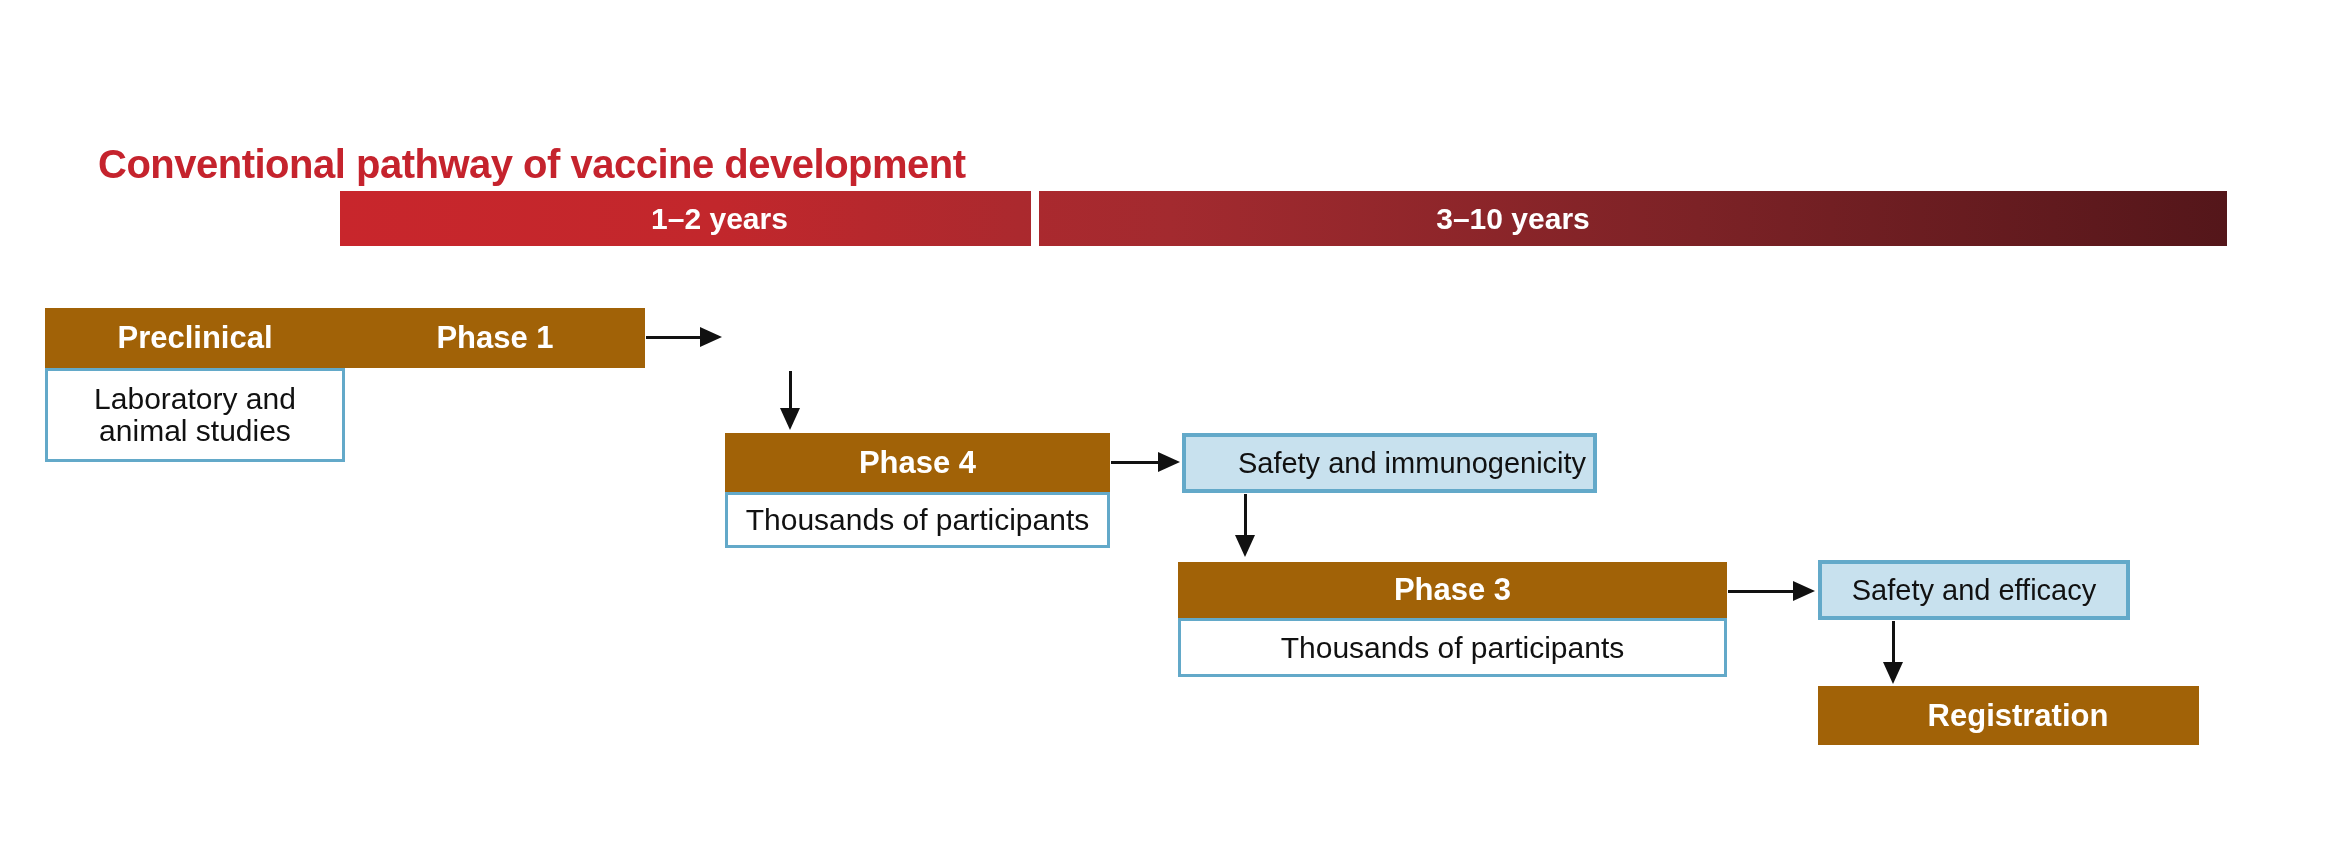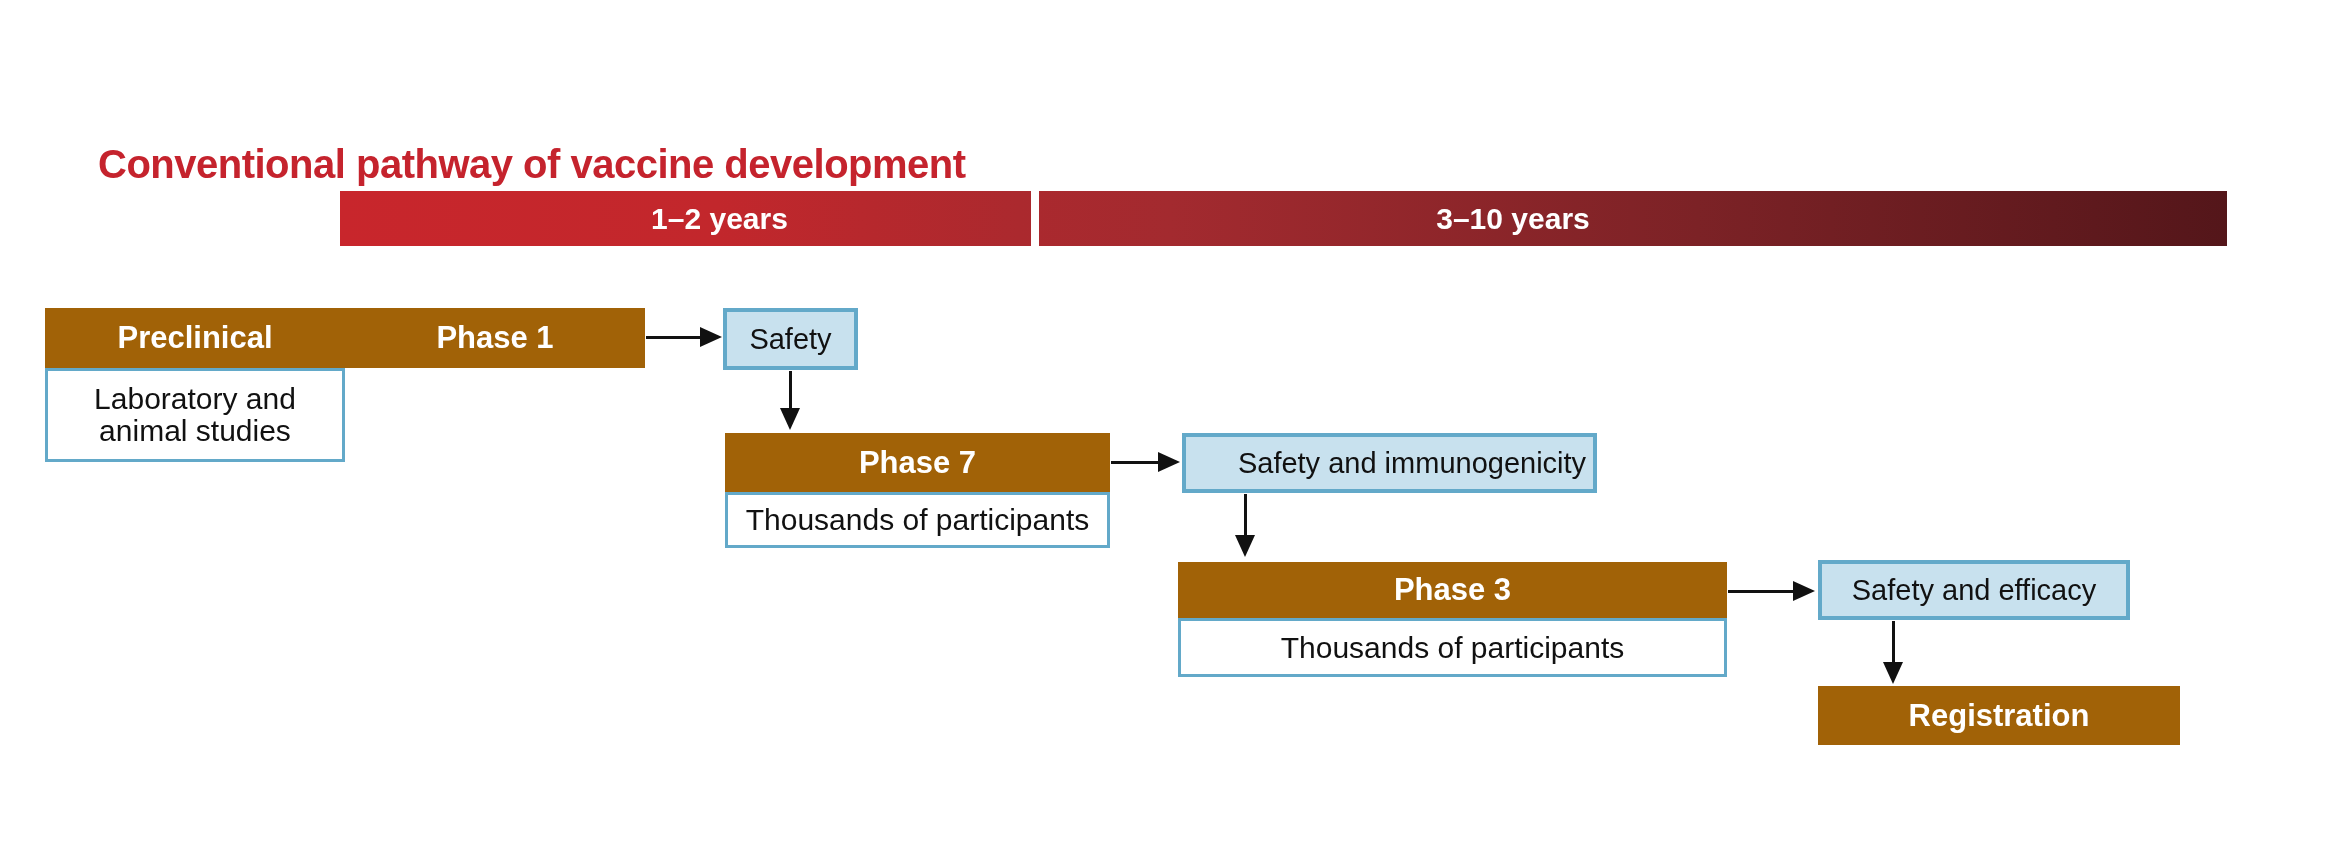--- a/index.html
+++ b/index.html
@@ -96,21 +96,21 @@
   
   .p2-header { left: 725px; top: 433px; width: 385px; height: 59px; }
   .p2-body   { left: 725px; top: 492px; width: 385px; height: 56px; }
 
   
   .p3-header { left: 1178px; top: 562px; width: 549px; height: 56px; }
   .p3-body   { left: 1178px; top: 618px; width: 549px; height: 59px; }
 
   
   .registration-box {
-    left: 1818px; top: 686px; width: 362px; height: 59px;
+    left: 1818px; top: 686px; width: 362px; height: 59px; padding-left: 19px;
   }
 
   
   .outcome-box {
     position: absolute;
     background: #c8e1ee;
     border: 4px solid #63a9c9;
     box-sizing: border-box;
     display: flex;
     align-items: center;
@@ -175,23 +175,22 @@
     <div class="timeline-seg seg2">3–10 years</div>
   </div>
 
   <div class="stage-header box1-header">
     <div class="half left">Preclinical</div>
     <div class="half right">Phase 1</div>
   </div>
   <div class="stage-body box1-body-left">Laboratory and
 animal studies</div>
 
-  <div class="outcome-box safety-box">Safety</div>
-
-  <div class="stage-header p2-header">Phase 7</div>
+
+  <div class="stage-header p2-header">Phase 4</div>
   <div class="stage-body p2-body">Thousands of participants</div>
 
   <div class="outcome-box safety-immu">Safety and immunogenicity</div>
 
   <div class="stage-header p3-header">Phase 3</div>
   <div class="stage-body p3-body">Thousands of participants</div>
 
   <div class="outcome-box safety-eff">Safety and efficacy</div>
 
   <div class="stage-header registration-box">Registration</div>

